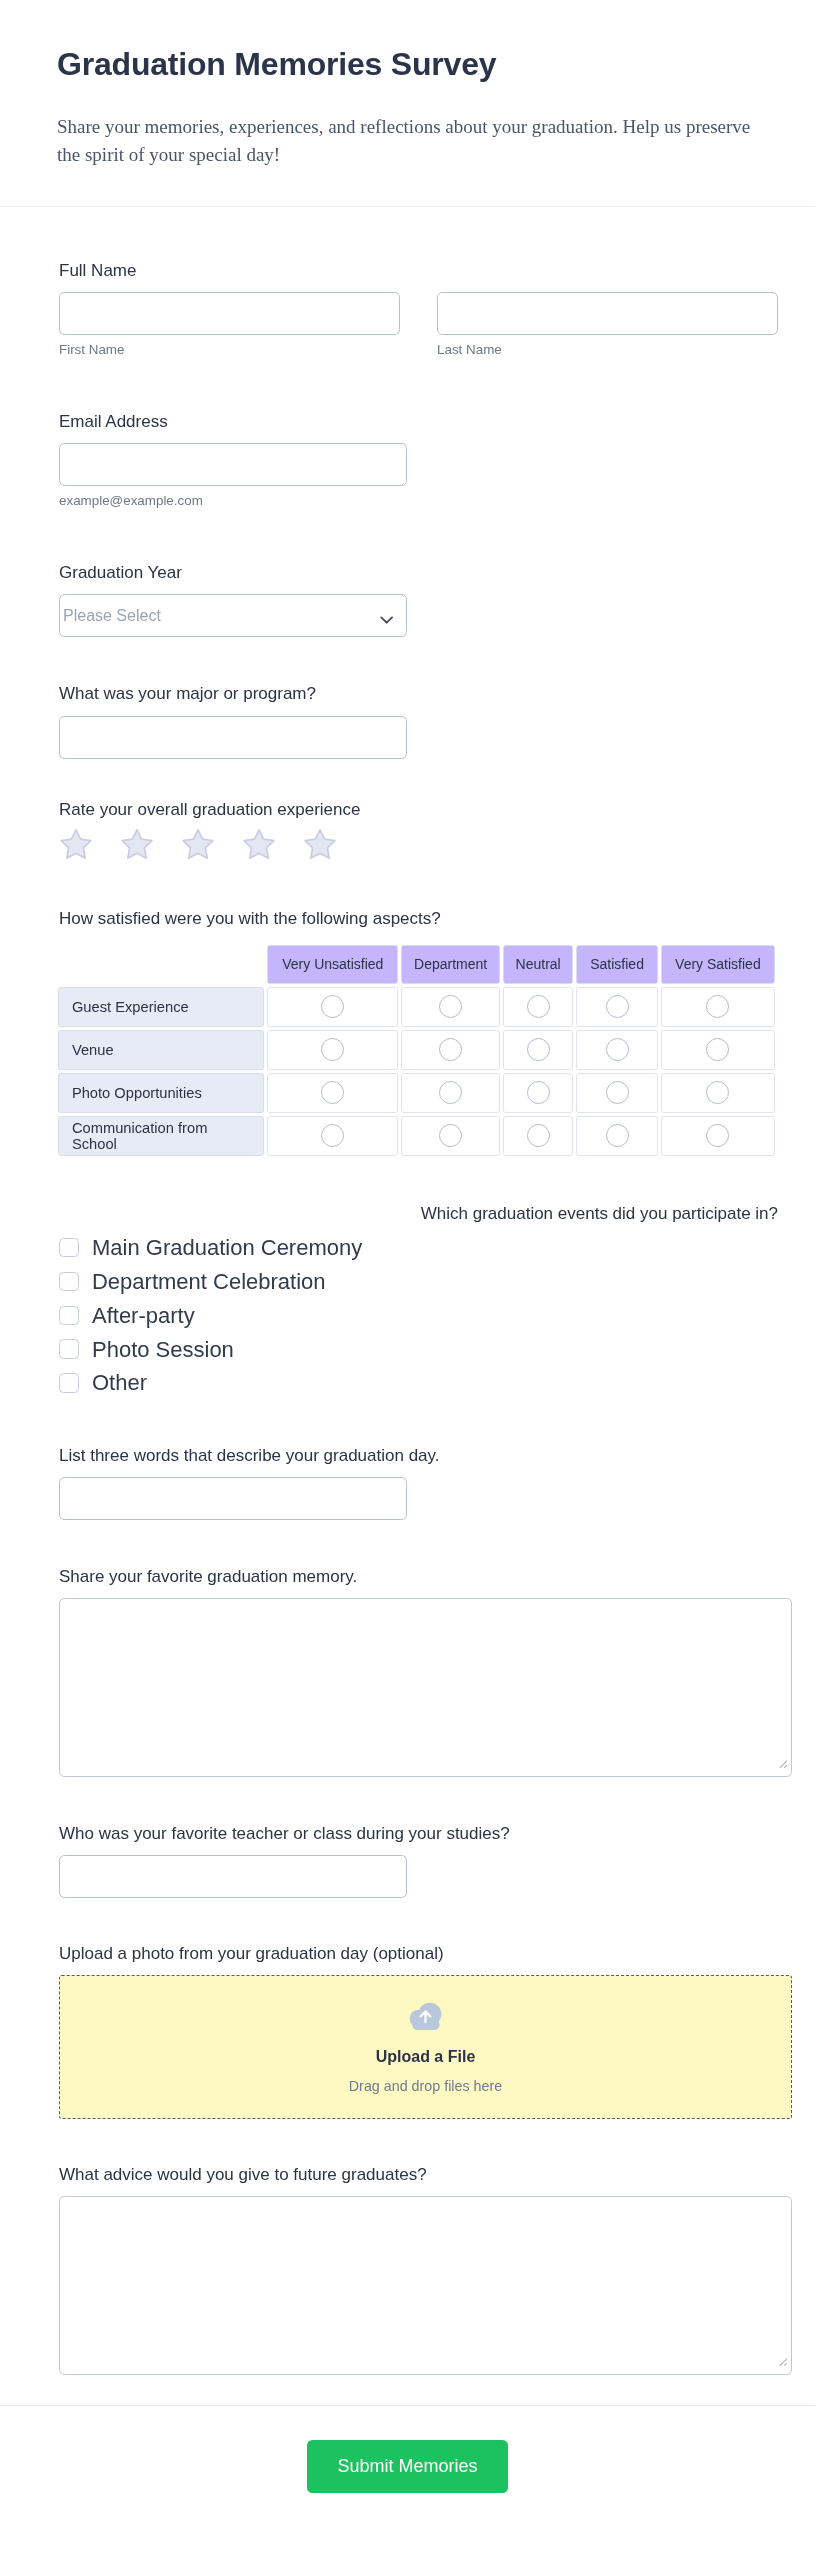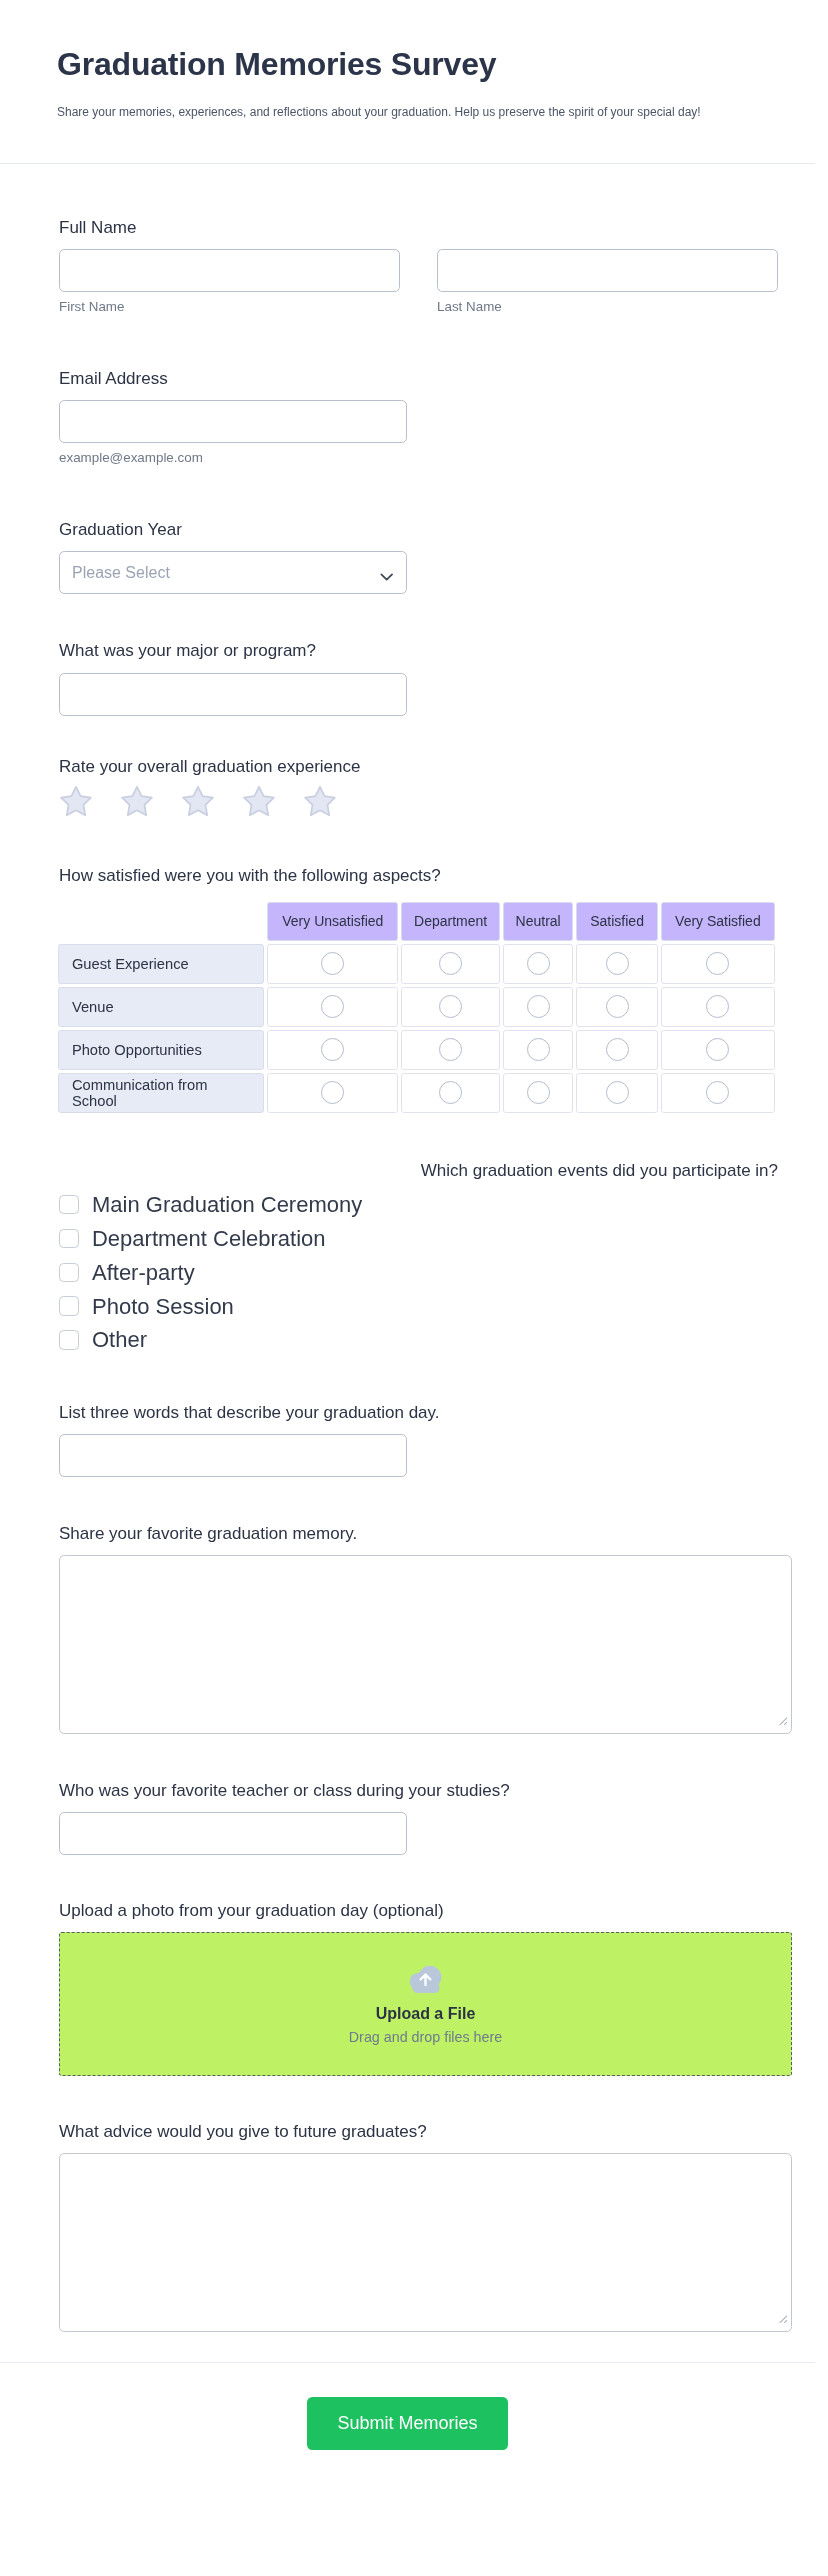--- a/index.html
+++ b/index.html
@@ -7,21 +7,21 @@
   body {
     font-family: "Liberation Sans", "DejaVu Sans", sans-serif;
     color: #2c3345;
     width: 829px;
   }
   .page { width: 815px; height: 2576px; overflow: hidden; background: #fff; }
 
   
   .form-header { padding: 46px 59px 0 57px; }
   .title { font-size: 32px; line-height: 37px; font-weight: 700; color: #2b3449; letter-spacing: -0.2px; }
-  .subtitle { margin-top: 15px; font-size: 12px; line-height: 28px; color: #4a5568; max-width: 713px; }
+  .subtitle { margin-top: 30px; font-size: 19px; line-height: 28px; color: #4a5568; max-width: 713px; font-family: Liberation Serif, serif; }
   .divider { border: none; border-top: 0.9px solid #e7eaf1; margin-top: 37px; }
 
   
   .form-body { padding: 53px 37px 0 59px; }
   .q { margin-bottom: 46px; }
   .qlabel { font-size: 17px; line-height: 21.4px; font-weight: 500; color: #2c3345; }
   .control-gap { margin-top: 10.7px; }
   .sublabel { margin-top: 7.1px; font-size: 13.4px; line-height: 16px; color: #6f7887; }
 
   .text-input, .select-input, .big-textarea {
@@ -30,21 +30,21 @@
     border: 0.9px solid #b8bfcc; border-radius: 5.3px; background: #fff;
     outline: none;
   }
   .text-input { width: 348px; height: 43px; padding: 0 12.5px; display: block; }
   .name-row { display: flex; gap: 37px; }
   .half { width: 348px; }
   .half .text-input { width: 100%; }
 
   .select-wrap { position: relative; width: 348px; }
   .select-input {
-    width: 100%; height: 43px; padding: 0 36px 0 12px;
+    width: 100%; height: 43px; padding: 0 36px 0 3px;
     appearance: none; -webkit-appearance: none; color: #9ba3b2;
   }
   .select-wrap .chev { position: absolute; right: 13.4px; top: 18px; pointer-events: none; }
 
   
   .stars { display: flex; gap: 27px; margin-top: 9px; }
   .star { display: inline-block; width: 34px; height: 33px; cursor: pointer; }
 
   
   .table-wrap { margin-top: 12.5px; margin-left: -3.6px; }
@@ -76,22 +76,22 @@
   .choice-label { font-size: 22px; line-height: 21.4px; color: #323a4b; }
 
   
   .ta-wrap { position: relative; width: 733px; }
   .big-textarea { width: 733px; height: 179px; resize: none; padding: 10.7px 12.5px; display: block; border-color: #c0c7d2; }
   .resize-grip { position: absolute; right: 4.5px; bottom: 5.3px; }
 
   
   .dropzone {
     width: 733px; height: 144px; border: 0.9px dashed #565d66; border-radius: 2.7px;
-    background: #bef264; display: flex; flex-direction: column; align-items: center;
-    justify-content: center; cursor: pointer;
+    background: #fef9c3; display: flex; flex-direction: column; align-items: center;
+    justify-content: center; cursor: pointer; gap: 6px;
   }
   .upload-title { font-size: 16px; font-weight: 700; color: #2c3345; margin-top: 9px; }
   .upload-hint { font-size: 14.3px; color: #6e7b90; margin-top: 6.2px; text-align: center; }
 
   
   .footer-divider { border: none; border-top: 0.9px solid #e7eaf1; margin-top: 30px; }
   .form-footer { padding: 34px 0 44px; }
   .submit-btn {
     display: block; margin: 0 auto; width: 201px; height: 53px;
     background: #1ec160; color: #fff; border: none; border-radius: 5.3px;

